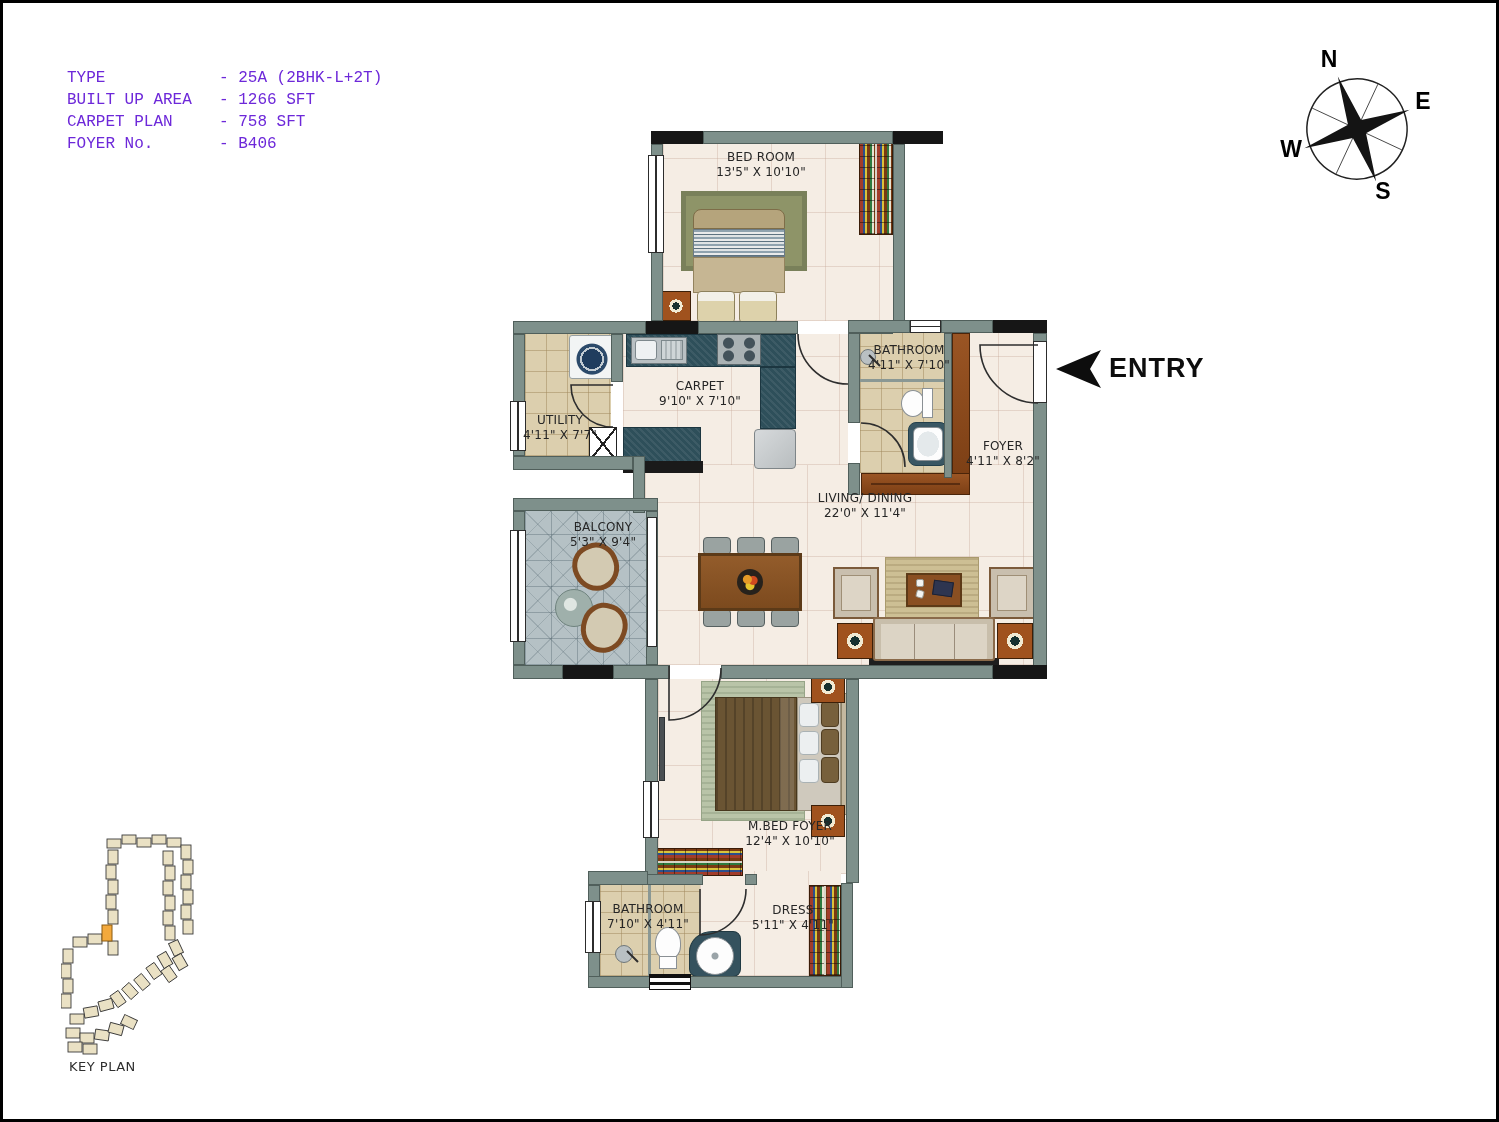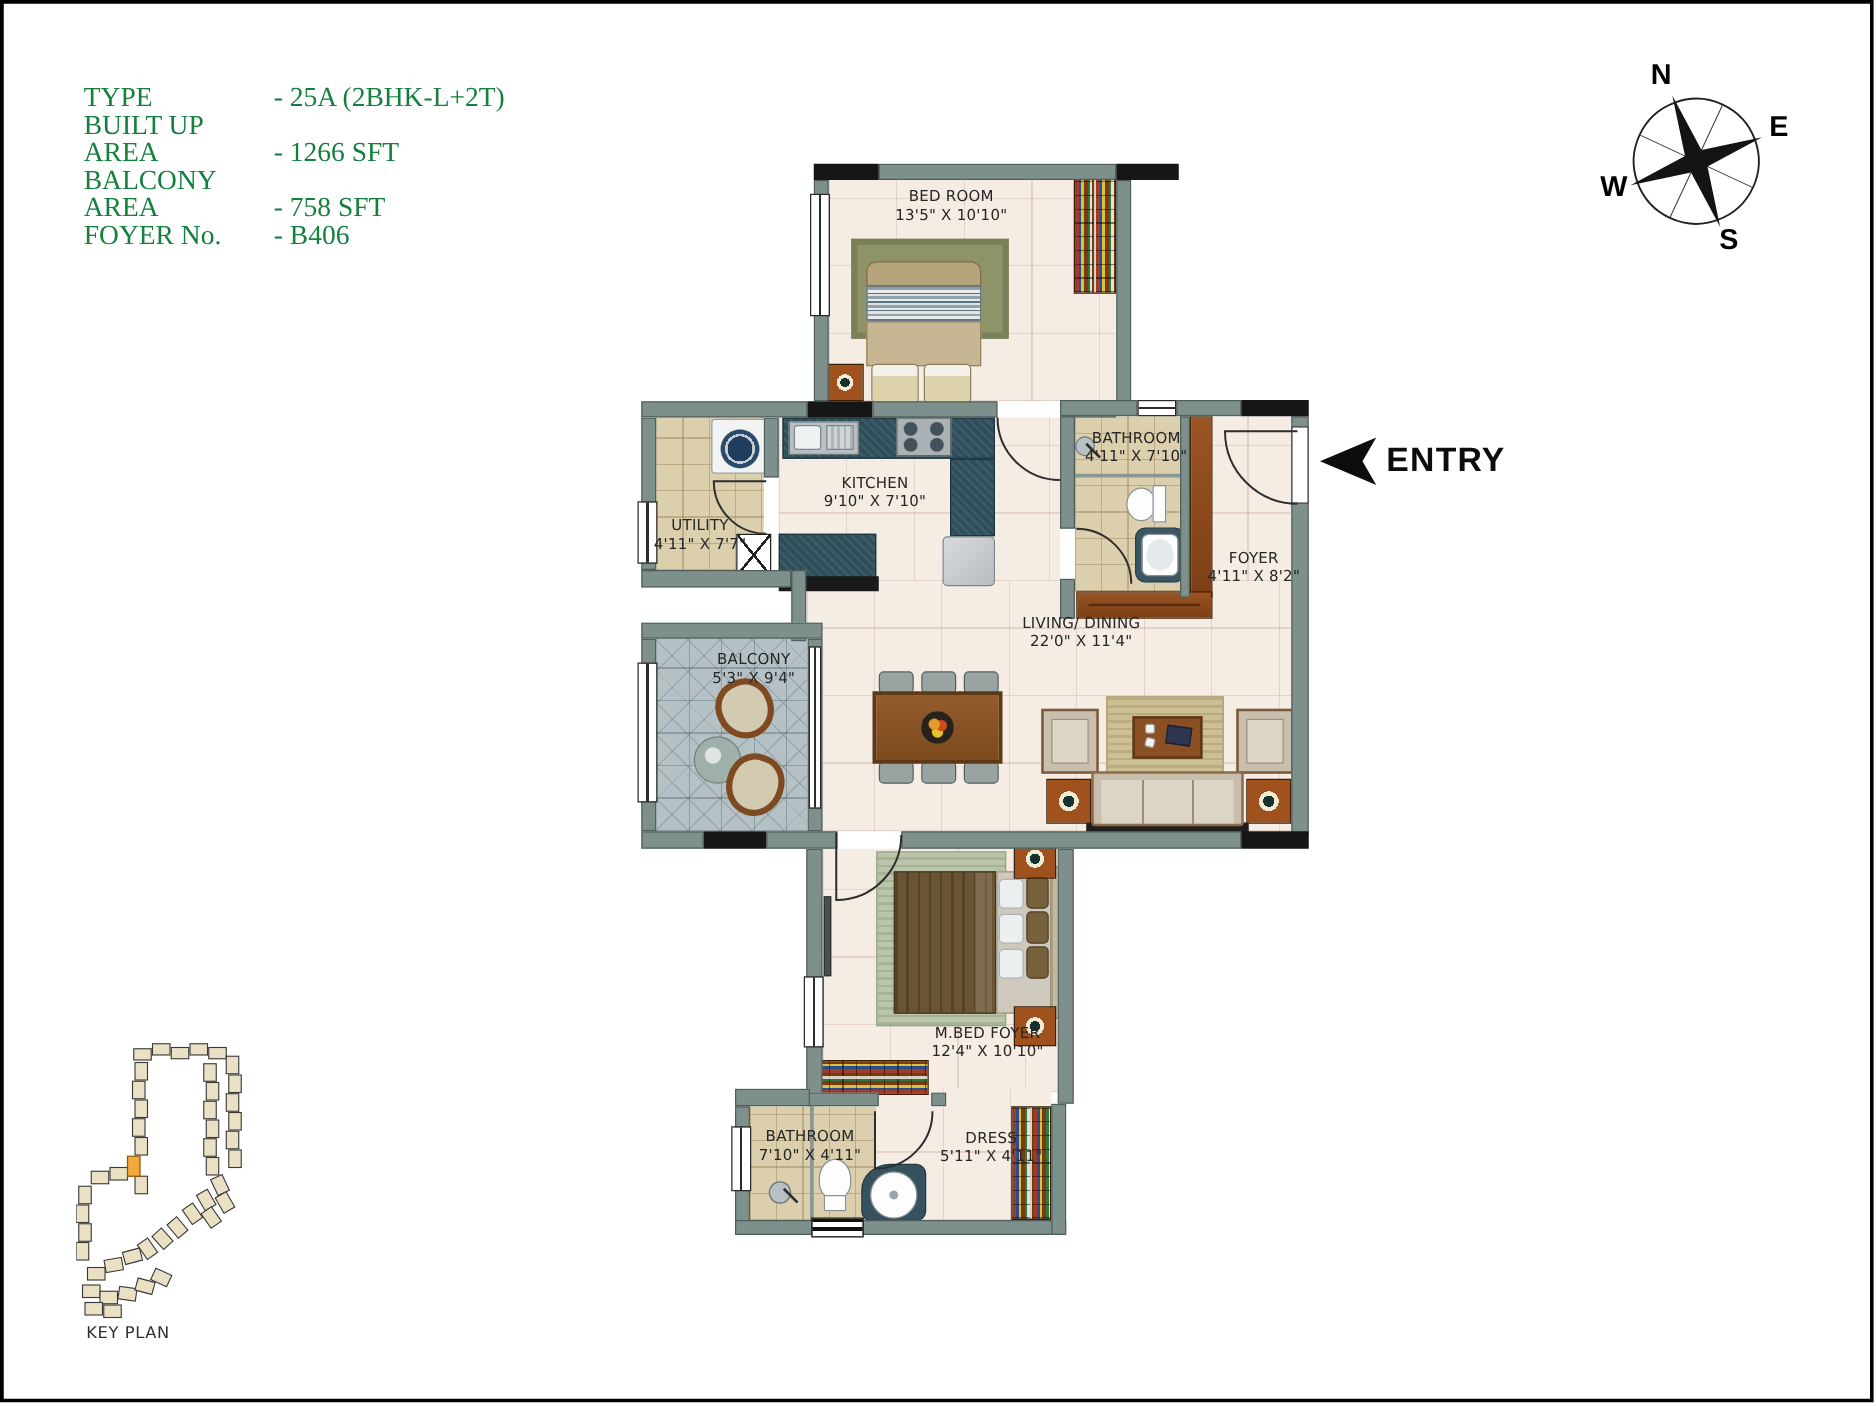--- a/index.html
+++ b/index.html
@@ -42,38 +42,38 @@
      repeating-linear-gradient(90deg, rgba(20,10,5,.5) 0 1px, transparent 1px 11px),
      repeating-linear-gradient(0deg,#a23c2a 0 3px,#2c4f8c 3px 5px,#d9c33c 5px 7px,#7a3a12 7px 10px,#2e7a3e 10px 12px,#e8e2d0 12px 14px,#7a3a12 14px 17px);}
   .lamp{background:radial-gradient(circle at 50% 50%, #17312f 0 19%, #f2ead2 19% 33%, #a0521e 33% 100%);border:1px solid #3c1f08;}
   .chair{background:#9aa3a1;border:1px solid #566060;border-radius:4px;}
   .bch{background:#d3cab2;border:5px solid #7d4a22;border-radius:46% 46% 50% 50%;}
   .white-fix{background:#fdfdfd;border:1px solid #8a9094;}
   
   .rlabel{position:absolute;transform:translateX(-50%);text-align:center;z-index:50;
           font-size:12px;line-height:15px;color:#262626;letter-spacing:.2px;white-space:nowrap;}
   .rlabel .rname,.rlabel .rdims{display:block;}
-  .info{position:absolute;left:64px;top:64px;z-index:50;font-family:Liberation Serif, serif;
-        font-size:22px;line-height:22px;color:#15803d;}
+  .info{position:absolute;left:64px;top:64px;z-index:50;font-family:Liberation Mono, monospace;
+        font-size:16px;line-height:22px;color:#6d28d9;}
   .info-label{display:inline-block;width:152px;}
   .entry-label{position:absolute;left:1106px;top:350px;z-index:50;font-family:"Liberation Sans",sans-serif;
         font-weight:700;font-size:27px;letter-spacing:1px;color:#0d0d0d;}
   .keyplan-label{position:absolute;left:66px;top:1056px;z-index:50;font-size:13px;letter-spacing:.5px;color:#2e2e2e;}
   svg{display:block;}
   .overlay{position:absolute;left:0;top:0;width:1499px;height:1122px;z-index:30;pointer-events:none;}
 </style>
 </head>
 <body>
 
 <div class="canvas">
 
   <div class="info">
     <div><span class="info-label">TYPE</span><span>- 25A (2BHK-L+2T)</span></div>
     <div><span class="info-label">BUILT UP AREA</span><span>- 1266 SFT</span></div>
-    <div><span class="info-label">BALCONY AREA</span><span>- 758 SFT</span></div>
+    <div><span class="info-label">CARPET PLAN</span><span>- 758 SFT</span></div>
     <div><span class="info-label">FOYER No.</span><span>- B406</span></div>
   </div>
 
   <svg style="position:absolute;left:1262px;top:38px;z-index:5" width="184" height="170" viewBox="0 0 184 170">
     <g transform="rotate(-20 92 88)">
       <circle cx="92" cy="88" r="50" fill="none" stroke="#222" stroke-width="1.5"></circle>
       <path d="M127,53 L57,123 M57,53 L127,123" stroke="#333" stroke-width="0.8"></path>
       <path d="M92,32 L99,81 L148,88 L99,95 L92,144 L85,95 L36,88 L85,81 Z" fill="#141414"></path>
     </g>
     <text x="64" y="26" font-size="23" font-weight="bold" text-anchor="middle" font-family="Liberation Sans,sans-serif">N</text>
@@ -240,21 +240,21 @@
       <path d="M866,352 L877,363 M624,948 L635,959" stroke-width="2"></path>
     </g>
     <polygon points="1098,347 1053,366 1098,385 1087,366" fill="#0d0d0d"></polygon>
   </svg>
 
   <div class="rlabel" style="left:758px;top:147px">
     <span class="rname">BED ROOM</span>
       <span class="rdims">13'5" X 10'10"</span>
     </div>
   <div class="rlabel" style="left:697px;top:376px">
-    <span class="rname">KITCHEN</span>
+    <span class="rname">CARPET</span>
       <span class="rdims">9'10" X 7'10"</span>
     </div>
   <div class="rlabel" style="left:557px;top:410px">
     <span class="rname">UTILITY</span>
       <span class="rdims">4'11" X 7'7"</span>
     </div>
   <div class="rlabel" style="left:906px;top:340px">
     <span class="rname">BATHROOM</span>
       <span class="rdims">4'11" X 7'10"</span>
     </div>

